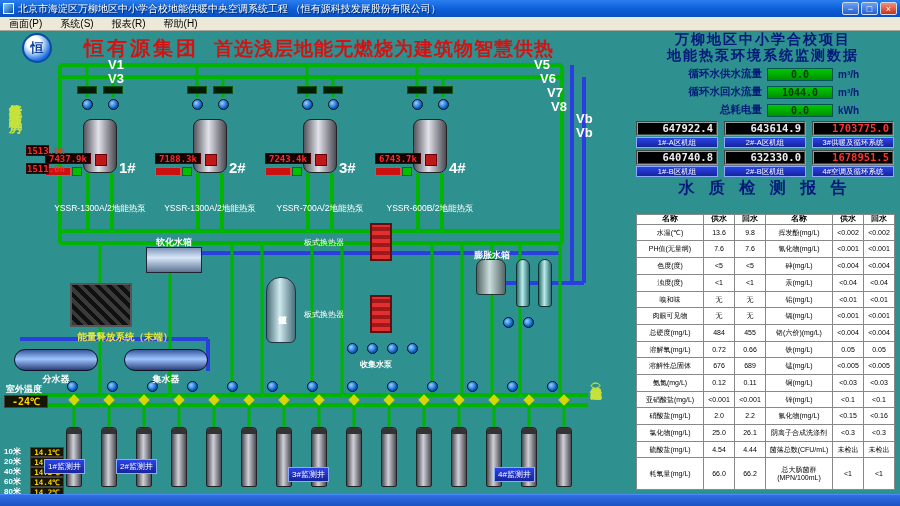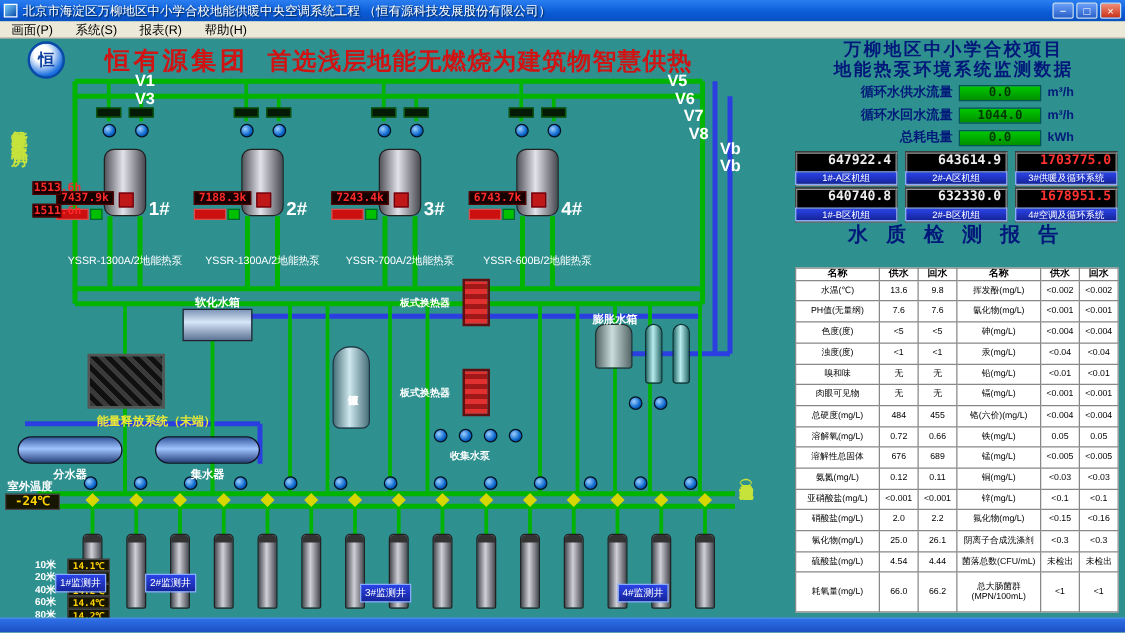--- a/index.html
+++ b/index.html
@@ -60,54 +60,54 @@
   
   .eqlab { position:absolute; color:#fff; font-size:9px; font-weight:bold; text-align:center; z-index:5; white-space:nowrap; }
   .stank { position:absolute; left:146px; top:216px; width:56px; height:26px; z-index:2;
     background:linear-gradient(180deg,#7f96b8,#d8e6f8 40%,#5c7494); border:1px solid #223; }
   .etank { position:absolute; left:476px; top:228px; width:30px; height:36px; z-index:2;
     background:linear-gradient(90deg,#566,#cdd 45%,#566); border:1px solid #233; border-radius:8px 8px 3px 3px; }
   .vessel { position:absolute; top:228px; width:14px; height:48px; z-index:2;
     background:linear-gradient(90deg,#2e6e6e,#b8ecec 45%,#2e6e6e); border-radius:7px 7px 3px 3px; border:1px solid #133; }
   .hx { position:absolute; left:370px; width:22px; height:38px; z-index:2;
     background:repeating-linear-gradient(0deg,#e03030 0 4px,#a01818 4px 8px); border:2px solid #601010; }
-  .hxlab { position:absolute; left:304px; color:#fff; font-size:8px; font-weight:bold; z-index:4;margin-left:16px; }
+  .hxlab { position:absolute; left:304px; color:#fff; font-size:8px; font-weight:normal; z-index:4; }
   .heatx { position:absolute; left:70px; top:252px; width:62px; height:44px; z-index:2;
     background:repeating-linear-gradient(45deg,#3a3a3a 0 4px,#101010 4px 8px); border:2px solid #555; }
   .ptank { position:absolute; left:266px; top:246px; width:30px; height:66px; z-index:2;
     background:linear-gradient(90deg,#49707a,#cfe8ee 45%,#49707a); border-radius:14px 14px 6px 6px; border:1px solid #234;
     display:flex; align-items:center; justify-content:center; }
   .ptank span { writing-mode:vertical-rl; text-orientation:upright; color:#fff; font-size:8px; font-weight:bold; }
   .hcyl { position:absolute; top:318px; width:84px; height:22px; z-index:2;
     background:linear-gradient(180deg,#35589e,#9fc4ff 45%,#27407a); border-radius:11px; border:1px solid #112; }
 
   
   .outlab { position:absolute; left:6px; top:352px; color:#fff; font-size:9px; font-weight:bold; z-index:6; }
   .led-yellow { background:#151500; color:#ffd400; font-family:"DejaVu Sans Mono",monospace; font-weight:bold;
     text-align:center; border:1px solid #444; }
   .outval { position:absolute; left:4px; top:364px; width:44px; height:13px; font-size:10px; line-height:12px; z-index:6; }
-  .depthrow { position:absolute; left:4px; display:flex; gap:2px; align-items:center; z-index:6;margin-left:24px; }
+  .depthrow { position:absolute; left:4px; display:flex; gap:2px; align-items:center; z-index:6; }
   .dlabel { color:#fff; font-size:8px; width:24px; font-weight:bold; }
   .dled { width:34px; height:10px; font-size:7.5px; line-height:9px; }
   .well { position:absolute; top:396px; width:16px; height:60px; z-index:2; border:1px solid #222; border-radius:4px 4px 2px 2px;
     background:linear-gradient(90deg,#4a4a52,#d0d0d8 45%,#4a4a52); }
   .well::before { content:""; position:absolute; top:0; left:0; right:0; height:6px; background:#333; border-radius:4px 4px 0 0; }
   .wlab { position:absolute; z-index:6; background:linear-gradient(#2a43e8,#16249a); color:#fff; font-size:8px;
     padding:1px 3px; border:1px solid #8af; white-space:nowrap; }
 
   
   .ptitle { position:absolute; left:630px; width:266px; text-align:center; color:#00187a; font-weight:bold;
     font-size:14px; letter-spacing:2px; z-index:4; }
   .flowrow { position:absolute; left:636px; width:260px; display:flex; align-items:center; gap:5px; z-index:4; }
   .flabel { flex:0 0 126px; text-align:right; color:#001a7a; font-weight:bold; font-size:10.5px; }
   .led-green { flex:0 0 66px; height:13px; background:linear-gradient(#00c800,#009000); color:#003800;
     font-family:"DejaVu Sans Mono",monospace; font-size:10px; font-weight:bold; text-align:center;
     line-height:12px; border:1px solid #055; }
   .funit { color:#001a7a; font-weight:bold; font-size:10px; }
-  .meter { position:absolute; width:82px; height:28px; background:#000; border:2px groove #9a9a9a; z-index:4;
+  .meter { position:absolute; width:82px; height:15px; background:#000; border:2px groove #9a9a9a; z-index:4;
     font-family:"DejaVu Sans Mono",monospace; font-size:10.5px; font-weight:bold; text-align:right;
     padding-right:3px; line-height:11px; color:#eee; }
   .blab { position:absolute; width:82px; height:11px; z-index:4; background:linear-gradient(#2a43e8,#16249a);
     color:#fff; font-size:7.5px; text-align:center; line-height:10px; border:1px solid #8af;
     white-space:nowrap; overflow:hidden; }
   .rtitle { position:absolute; left:636px; top:147px; width:258px; text-align:center; color:#00187a;
     font-weight:bold; font-size:16px; letter-spacing:5px; z-index:4; }
   .datebar { position:absolute; left:636px; top:164px; width:258px; height:17px; background:#d4d0c8;
     border:1px solid #888; display:flex; align-items:center; gap:3px; padding:0 4px; z-index:4; font-size:9px; color:#000; }
   .datebar .dl { font-weight:bold; }

